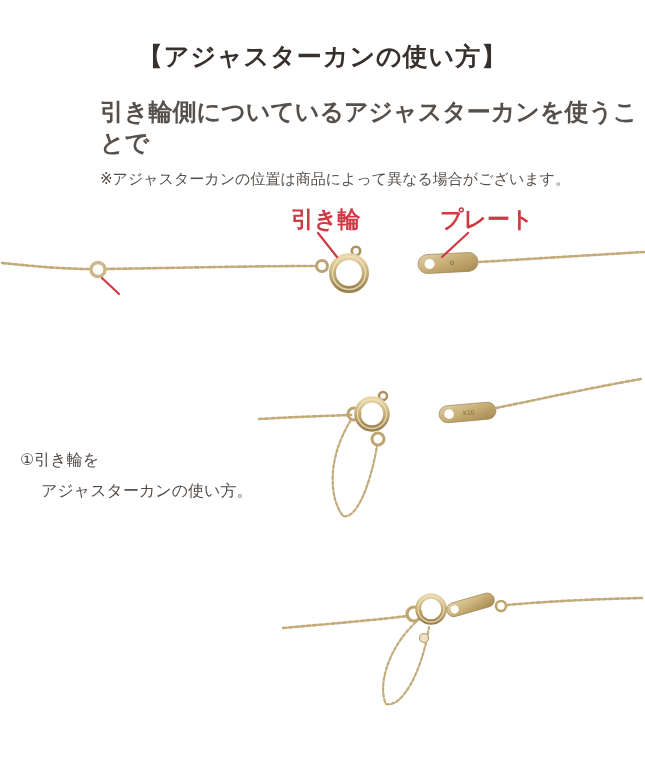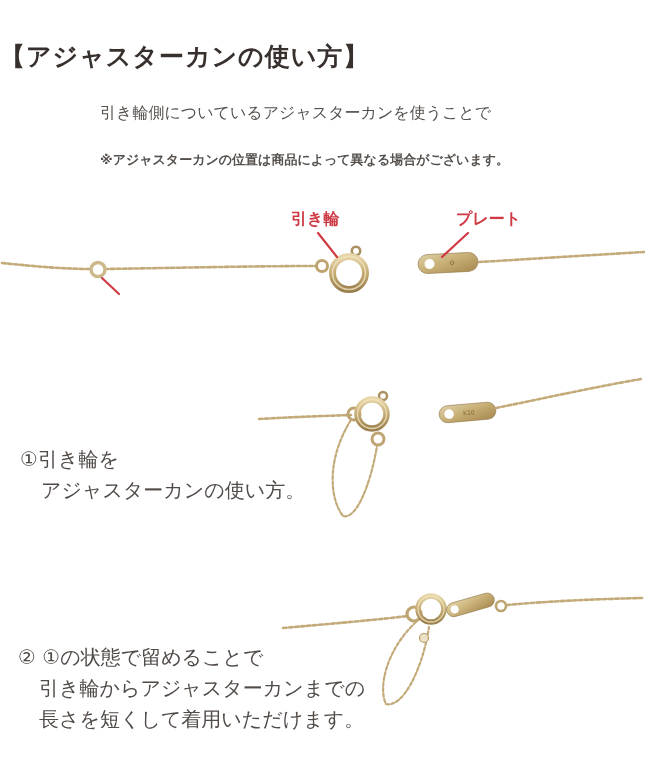--- a/index.html
+++ b/index.html
@@ -1,34 +1,34 @@
 <!DOCTYPE html>
 <html lang="ja"><head>
 <meta charset="utf-8">
 <style>
   html,body{margin:0;padding:0;background:#ffffff;}
   .canvas{
     position:relative;width:645px;height:774px;background:#ffffff;overflow:hidden;
     font-family:"DejaVu Sans","Liberation Sans",sans-serif;
   }
   .title{
-    position:absolute;top:40px;left:0;width:645px;text-align:left;
+    position:absolute;top:40px;left:0;width:645px;text-align:center;
     font-size:25px;font-weight:700;color:#38302d;letter-spacing:1px;
   }
   .intro{position:absolute;top:97px;left:100px;color:#55504c;}
-  .intro .line{font-size:16px;line-height:31px;font-weight:400;}
-  .intro .note{font-size:13px;line-height:24px;margin-top:20px;font-weight:700;}
+  .intro .line{font-size:24px;line-height:31px;font-weight:700;}
+  .intro .note{font-size:15px;line-height:24px;margin-top:8px;font-weight:400;}
   .part-label{
-    position:absolute;color:#ce3944;font-size:16px;font-weight:600;line-height:22px;white-space:nowrap;
+    position:absolute;color:#ce3944;font-size:23px;font-weight:600;line-height:22px;white-space:nowrap;
   }
   .lbl-clasp{top:208px;left:291px;}
-  .lbl-plate{top:208px;left:456px;}
+  .lbl-plate{top:208px;left:440px;}
   .lbl-adjuster{top:290px;left:121px;}
   .photo{position:absolute;}
-  .step-text{position:absolute;color:#514b48;font-size:20px;font-weight:500;}
+  .step-text{position:absolute;color:#514b48;font-size:16px;font-weight:500;}
   .step1{top:444px;left:20px;}
   .step2{top:642px;left:18px;}
   .step-text .ln{line-height:31px;white-space:nowrap;}
   .step-text .indent{padding-left:21px;}
   .overlay{position:absolute;top:0;left:0;pointer-events:none;}
 </style>
 </head>
 <body>
 
 <div class="canvas">
@@ -129,19 +129,14 @@
     <g transform="rotate(-16 190 25)">
       <rect x="166" y="18" width="49" height="14" rx="7" fill="url(#g3p)" stroke="#93784a" stroke-width="0.6"></rect>
       <circle cx="174" cy="25" r="4" fill="#ffffff"></circle>
     </g>
     <circle cx="221" cy="26" r="5" fill="none" stroke="#bda470" stroke-width="2.6"></circle>
     <path d="M227,25 C270,21 320,19 362,18" fill="none" stroke="#c2aa79" stroke-width="2.6" stroke-dasharray="3.6 2.4" stroke-linecap="round"></path>
     <path d="M136,42 C106,70 98,108 106,124 C122,128 142,92 149,47" fill="none" stroke="#c2aa79" stroke-width="2.2" stroke-dasharray="3.2 2.2" stroke-linecap="round"></path>
     <circle cx="144" cy="58" r="4.5" fill="#ece0c6" stroke="#b79d69" stroke-width="1.2"></circle>
   </svg>
 
-  <div class="step-text step2">
-    <div class="ln">② ①の状態で留めることで</div>
-    <div class="ln indent">引き輪からアジャスターカンまでの</div>
-    <div class="ln indent">長さを短くして着用いただけます。</div>
-  </div>
 
 </div>
 
 </body></html>

